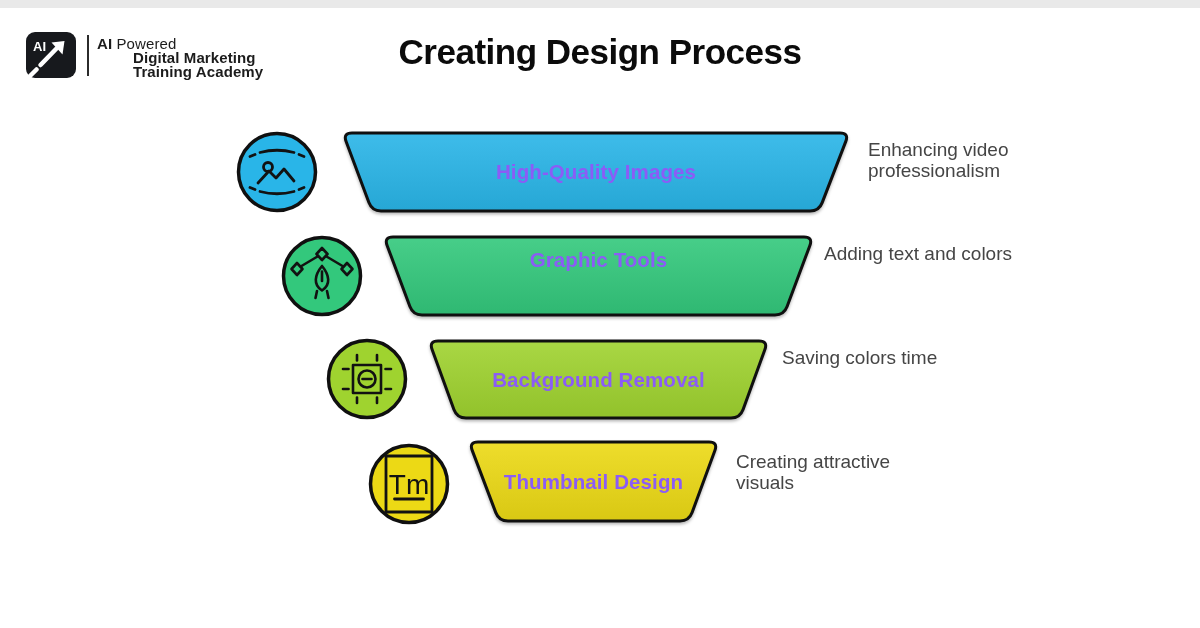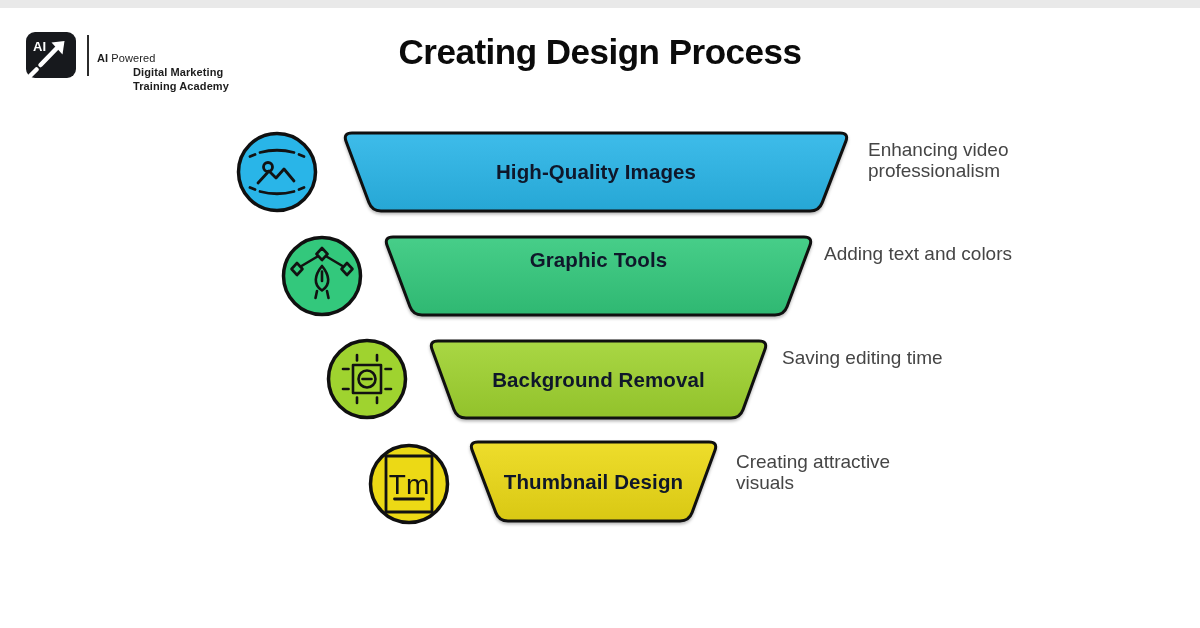--- a/index.html
+++ b/index.html
@@ -10,37 +10,37 @@
   }
   
   .logo-badge{
     position:absolute;left:26px;top:24px;width:50px;height:46px;
     border-radius:9px;background:#17191d;
   }
   .logo-divider{
     position:absolute;left:87px;top:27px;width:2px;height:41px;background:#2b2b2b;
   }
   .logo-text{
-    position:absolute;left:97px;top:43px;color:#1c1c1c;
-    font-size:11px;line-height:14px;letter-spacing:.1px;white-space:nowrap;
+    position:absolute;left:97px;top:29px;color:#1c1c1c;
+    font-size:15px;line-height:14px;letter-spacing:.1px;white-space:nowrap;
   }
   .logo-text .l1{font-weight:400;}
   .logo-text .l1 b{font-weight:700;}
   .logo-text .l2,.logo-text .l3{font-weight:700;padding-left:36px;}
   .page-title{
     position:absolute;left:0;right:0;top:24px;text-align:center;
     font-size:35px;font-weight:700;letter-spacing:-.5px;color:#0b0b0b;
   }
   
   .funnel-svg{position:absolute;left:0;top:0;width:1200px;height:628px;}
   .seg{stroke:#101010;stroke-width:3;stroke-linejoin:round;
        filter:drop-shadow(0.5px 2.5px 1.5px rgba(0,0,0,.28));}
   .seg-label{
     position:absolute;display:flex;align-items:center;justify-content:center;
-    font-weight:700;font-size:20.5px;color:#0f172a;letter-spacing:.1px;
+    font-weight:700;font-size:20.5px;color:#8b5cf6;letter-spacing:.1px;
   }
   .icon-badge{position:absolute;width:88px;height:88px;}
   .icon-badge .ring{stroke:#101010;stroke-width:3.5;}
   .glyph{stroke:#121212;fill:none;stroke-linecap:round;stroke-linejoin:round;}
   .note{
     position:absolute;font-size:19px;line-height:21px;color:#454545;
     white-space:pre-line;
   }
 </style>
 </head>
@@ -147,17 +147,17 @@
     <g class="glyph" stroke-width="2.8">
       <rect x="-23" y="-28" width="46" height="56"></rect>
       <path d="M-14.5,15 L14.5,15"></path>
     </g>
     <text x="0" y="10" text-anchor="middle" font-size="28" font-weight="500" fill="#121212" font-family="Liberation Sans, sans-serif">Tm</text>
   </svg>
 
   <div class="note" style="left:868px;top:131px;width:160px;">Enhancing video
 professionalism</div>
   <div class="note" style="left:824px;top:235px;width:190px;">Adding text and colors</div>
-  <div class="note" style="left:782px;top:339px;width:180px;">Saving editing time</div>
+  <div class="note" style="left:782px;top:339px;width:180px;">Saving colors time</div>
   <div class="note" style="left:736px;top:443px;width:170px;">Creating attractive
 visuals</div>
 
 </div>
 
 </body></html>

